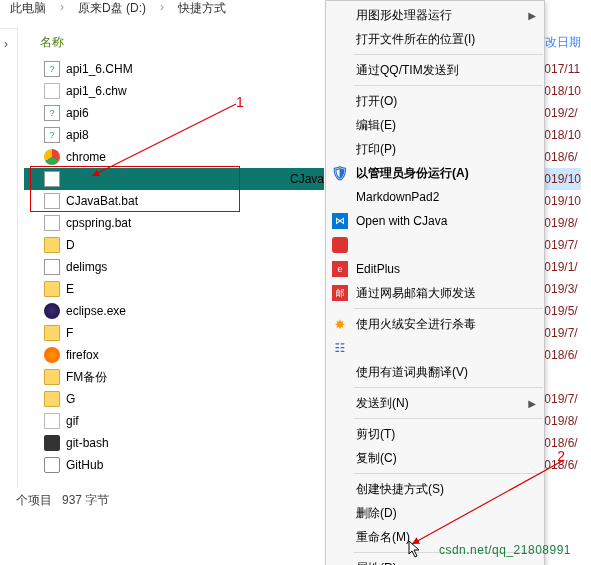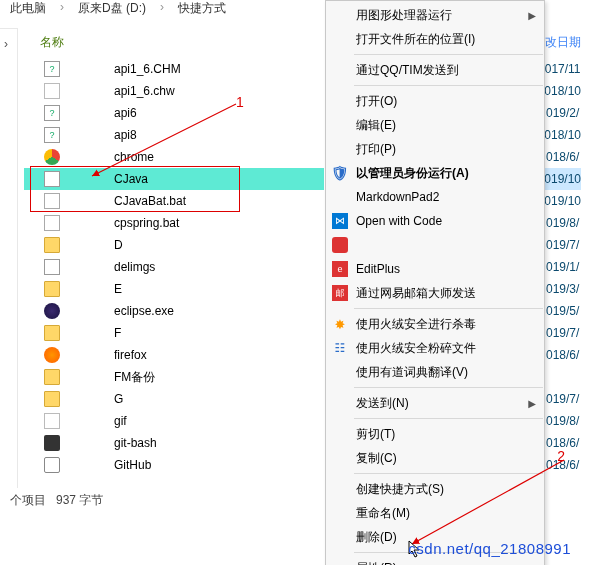--- a/index.html
+++ b/index.html
@@ -10,43 +10,43 @@
 
 .date-header { position: absolute; top: 34px; right: 10px; color: #3b82f6; }
 
 .leftbar { position: absolute; top: 28px; left: 0; width: 18px; height: 460px; border-right: 1px solid #e8e8e8; border-top: 1px solid #e8e8e8; background: #fff; }
 .leftbar .arrow { position: absolute; top: 8px; left: 4px; color: #555; }
 
 .col-header { position: absolute; top: 34px; left: 40px; color: #4d7c0f; }
 
 .file-list { position: absolute; top: 58px; left: 24px; width: 300px; }
 .file-row { display: flex; align-items: center; height: 22px; padding-left: 20px; position: relative; }
-.file-row.selected { background: #5eead4; }
+.file-row.selected { background: #0f766e; justify-content: space-between; }
 .file-row .icon { width: 16px; height: 16px; margin-right: 6px; display: inline-flex; align-items: center; justify-content: center; }
-.file-row .name { white-space: nowrap; margin-left: 48px; }
+.file-row .name { white-space: nowrap; }
 
 .redbox { position: absolute; border: 1px solid #d00; pointer-events: none; }
 
 .annotation { position: absolute; color: #d00; font-size: 14px; }
 .arrow-line { position: absolute; pointer-events: none; }
 
 .dates-col { position: absolute; top: 58px; right: 10px; }
-.date-row { height: 22px; line-height: 22px; text-align: center; white-space: nowrap; color: #0c4a6e; }
+.date-row { height: 22px; line-height: 22px; text-align: left; white-space: nowrap; color: #7f1d1d; }
 .date-row.sel { background: #cce8ff; }
 
 .context-menu { position: absolute; top: 0; left: 325px; width: 220px; background: #f7f7f7; border: 1px solid #c8c8c8; box-shadow: 2px 2px 4px rgba(0,0,0,0.15); padding: 2px 0; }
 .menu-item { display: flex; align-items: center; height: 24px; padding: 0 28px 0 30px; position: relative; cursor: default; }
 .menu-item .micon { position: absolute; left: 6px; width: 16px; height: 16px; display: flex; align-items: center; justify-content: center; }
 .menu-item .arrow-r { position: absolute; right: 8px; color: #555; font-size: 10px; }
 .menu-sep { height: 1px; background: #d8d8d8; margin: 3px 1px 3px 28px; }
 .menu-item.bold { font-weight: bold; }
 
-.status-bar { position: absolute; left: 0; bottom: 55px; padding-left: 10px; color: #444; display: flex; gap: 10px; align-items: center; height: 20px; margin-top: 36px; }
-
-.watermark { position: absolute; right: 20px; bottom: 8px; color: #1d4ed8; font-size: 15px; letter-spacing: 0.5px; }
+.status-bar { position: absolute; left: 0; bottom: 55px; padding-left: 16px; color: #444; display: flex; gap: 10px; align-items: center; height: 20px; margin-top: 36px; }
+
+.watermark { position: absolute; right: 20px; bottom: 8px; color: #15803d; font-size: 12px; letter-spacing: 0.5px; }
 
 .cursor { position: absolute; width: 14px; height: 20px; pointer-events: none; }
 
 
 .ic-chm { background: #fff; border: 1px solid #999; color: #1a6; font-size: 9px; line-height: 14px; text-align: center; }
 .ic-file { background: #fff; border: 1px solid #bbb; }
 .ic-exe { background: #fff; border: 1px solid #999; }
 .ic-bat { background: #fff; border: 1px solid #aaa; }
 .ic-folder { background: #ffd768; border: 1px solid #d6a937; border-radius: 1px; }
 .ic-chrome { border-radius: 50%; background: conic-gradient(#ea4335 0 120deg,#34a853 120deg 240deg,#fbbc05 240deg 360deg); position: relative; }
@@ -217,41 +217,40 @@
     </div>
   <div class="menu-item bold">
       <span class="micon ic-shield">🛡</span>
       <span>以管理员身份运行(A)</span>
     </div>
   <div class="menu-item">
       <span>MarkdownPad2</span>
     </div>
   <div class="menu-item">
       <span class="micon ic-vscode">⋈</span>
-      <span>Open with Code</span>
+      <span>Open with CJava</span>
     </div>
   <div class="menu-item">
       <span class="micon ic-dict"></span>
     </div>
   <div class="menu-item">
       <span class="micon ic-editplus">e</span>
       <span>EditPlus</span>
     </div>
   <div class="menu-item">
       <span class="micon ic-mail">邮</span>
       <span>通过网易邮箱大师发送</span>
     </div>
   <div class="menu-sep"></div>
   <div class="menu-item">
       <span class="micon ic-huorong">✸</span>
       <span>使用火绒安全进行杀毒</span>
     </div>
   <div class="menu-item">
       <span class="micon ic-shred">☷</span>
-      <span>使用火绒安全粉碎文件</span>
     </div>
   <div class="menu-item">
       <span>使用有道词典翻译(V)</span>
     </div>
   <div class="menu-sep"></div>
   <div class="menu-item">
       <span>发送到(N)</span>
       <span class="arrow-r">▶</span>
     </div>
   <div class="menu-sep"></div>
@@ -259,24 +258,24 @@
       <span>剪切(T)</span>
     </div>
   <div class="menu-item">
       <span>复制(C)</span>
     </div>
   <div class="menu-sep"></div>
   <div class="menu-item">
       <span>创建快捷方式(S)</span>
     </div>
   <div class="menu-item">
+      <span>删除(D)</span>
+    </div>
+  <div class="menu-item">
       <span>重命名(M)</span>
-    </div>
-  <div class="menu-item">
-      <span>删除(D)</span>
     </div>
   <div class="menu-sep"></div>
   <div class="menu-item">
       <span>属性(R)</span>
     </div>
 </div>
 
 <div class="annotation" style="top:448px; right:26px;">2</div>
 <svg class="arrow-line" style="top:456px; left:402px;" width="170" height="96">
   <defs>

